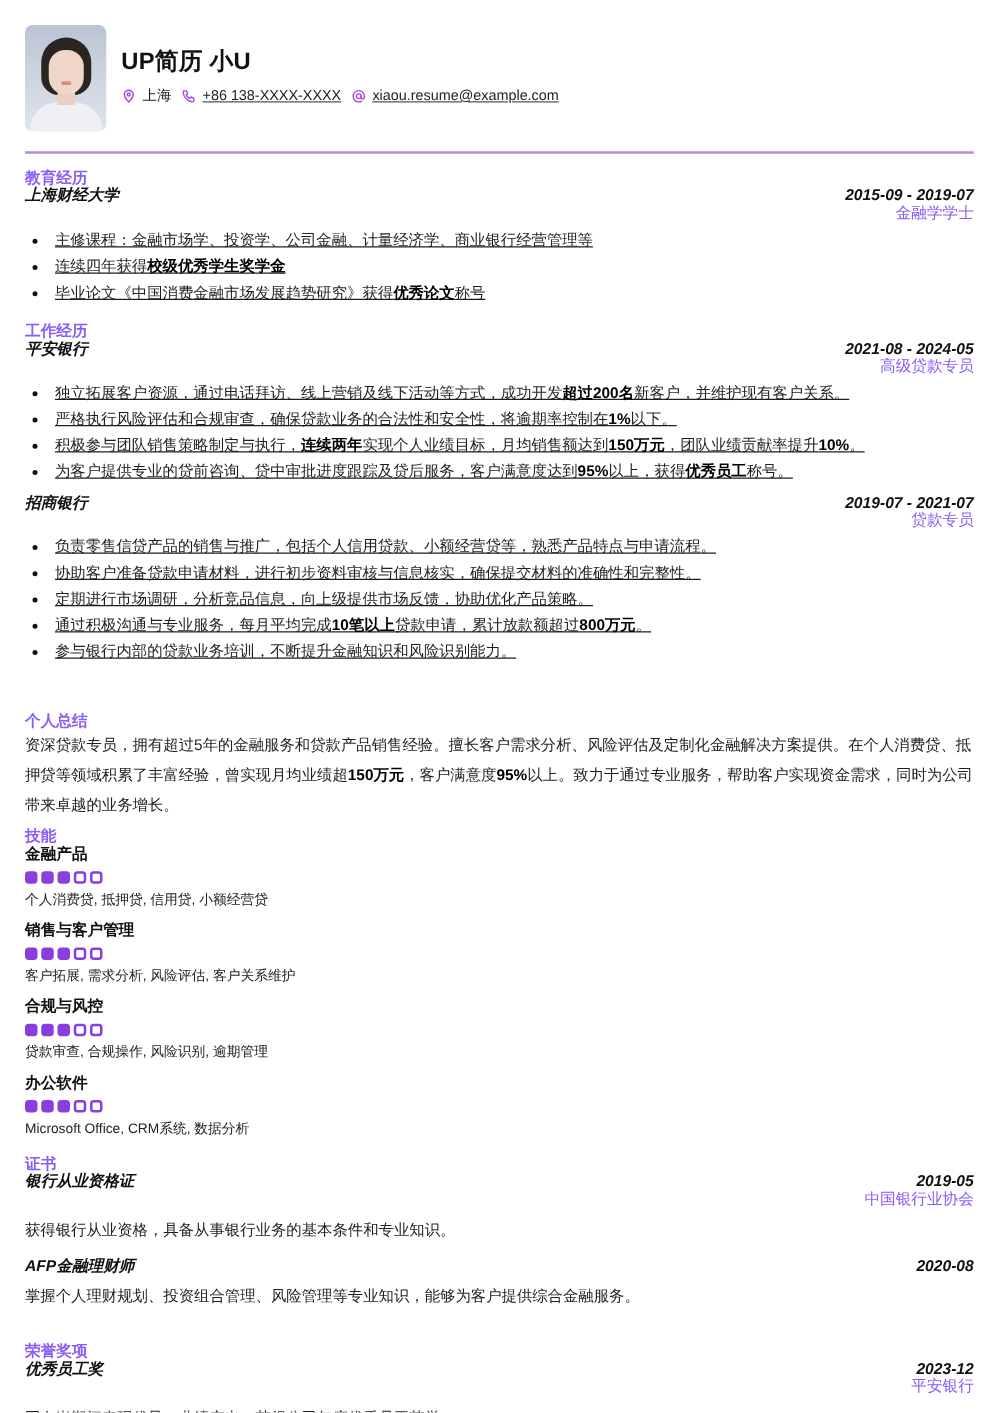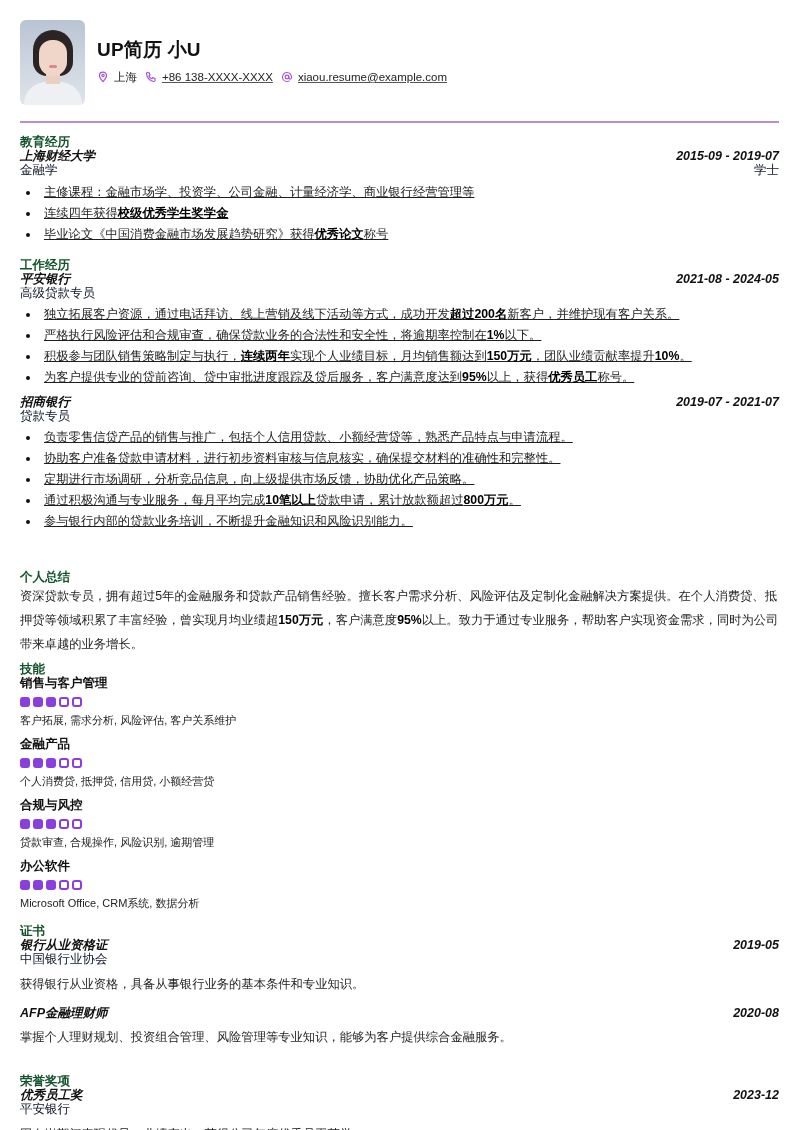--- a/index.html
+++ b/index.html
@@ -27,25 +27,25 @@
     .head-info { margin-left: 12px; padding-top: 18px; }
     .name { font-size: 19px; font-weight: bold; color: #111; line-height: 24px; letter-spacing: 0.2px; }
     .contacts { display: flex; align-items: center; margin-top: 8px; font-size: 11.5px; line-height: 14px; }
     .contact { display: flex; align-items: center; margin-right: 8px; }
     .contact .ico { width: 12px; height: 12px; margin-right: 5px; display: inline-block; }
     .contact .link { text-decoration: underline; text-decoration-color: #555; color: #222; }
 
     .divider { position: absolute; left: 0; top: 101px; width: 759px; height: 2px; background: #b58fd3; }
 
     
-    .section-title { color: #14532d; font-size: 12.5px; font-weight: bold; line-height: 14px; }
+    .section-title { color: #8b5cf6; font-size: 12.5px; font-weight: bold; line-height: 14px; }
     .entry-head { display: flex; justify-content: space-between; line-height: 14px; font-style: italic; }
     .entry-title { font-weight: bold; font-size: 12.5px; color: #111; }
     .entry-date { font-weight: bold; font-size: 12.5px; color: #111; }
-    .entry-sub { display: flex; justify-content: space-between; line-height: 15px; font-size: 12.5px; color: #0f172a; }
+    .entry-sub { display: flex; justify-content: flex-end; line-height: 15px; font-size: 12.5px; color: #8b5cf6; }
     ul.bullets { list-style: none; margin-top: 3px; }
     ul.bullets li { position: relative; padding-left: 24px; line-height: 21px; font-size: 12.3px; color: #1e1e1e; text-decoration: underline; }
     ul.bullets li::before { content: ""; position: absolute; left: 6px; top: 9px; width: 4px; height: 4px; border-radius: 50%; background: #111; }
     b { font-weight: bold; color: #000; }
 
     .abs { position: absolute; left: 0; width: 759px; }
 
     .summary-text { font-size: 12.3px; line-height: 24px; color: #1e1e1e; }
 
     .skill-name { font-weight: bold; font-size: 12.5px; line-height: 15px; color: #111; }
@@ -150,41 +150,41 @@
 
   <div class="abs" style="top:550px;">
     <div class="section-title">个人总结</div>
     <div class="summary-text"><span>资深贷款专员，拥有超过5年的金融服务和贷款产品销售经验。擅长客户需求分析、风险评估及定制化金融解决方案提供。在个人消费贷、抵押贷等领域积累了丰富经验，曾实现月均业绩超</span><b>150万元</b><span>，客户满意度</span><b>95%</b><span>以上。致力于通过专业服务，帮助客户实现资金需求，同时为公司带来卓越的业务增长。</span></div>
   </div>
 
   <div class="abs" style="top:642px;">
     <div class="section-title">技能</div>
 
     <div style="height:61px;">
+      <div class="skill-name">金融产品</div>
+      <div class="dots">
+        <span class="dot on"></span>
+          <span class="dot on"></span>
+          <span class="dot on"></span>
+          <span class="dot off"></span>
+          <span class="dot off"></span>
+      </div>
+      <div class="skill-kw">个人消费贷, 抵押贷, 信用贷, 小额经营贷</div>
+    </div>
+
+    <div style="height:61px;">
       <div class="skill-name">销售与客户管理</div>
       <div class="dots">
         <span class="dot on"></span>
           <span class="dot on"></span>
           <span class="dot on"></span>
           <span class="dot off"></span>
           <span class="dot off"></span>
       </div>
       <div class="skill-kw">客户拓展, 需求分析, 风险评估, 客户关系维护</div>
-    </div>
-
-    <div style="height:61px;">
-      <div class="skill-name">金融产品</div>
-      <div class="dots">
-        <span class="dot on"></span>
-          <span class="dot on"></span>
-          <span class="dot on"></span>
-          <span class="dot off"></span>
-          <span class="dot off"></span>
-      </div>
-      <div class="skill-kw">个人消费贷, 抵押贷, 信用贷, 小额经营贷</div>
     </div>
 
     <div style="height:61px;">
       <div class="skill-name">合规与风控</div>
       <div class="dots">
         <span class="dot on"></span>
           <span class="dot on"></span>
           <span class="dot on"></span>
           <span class="dot off"></span>
           <span class="dot off"></span>

